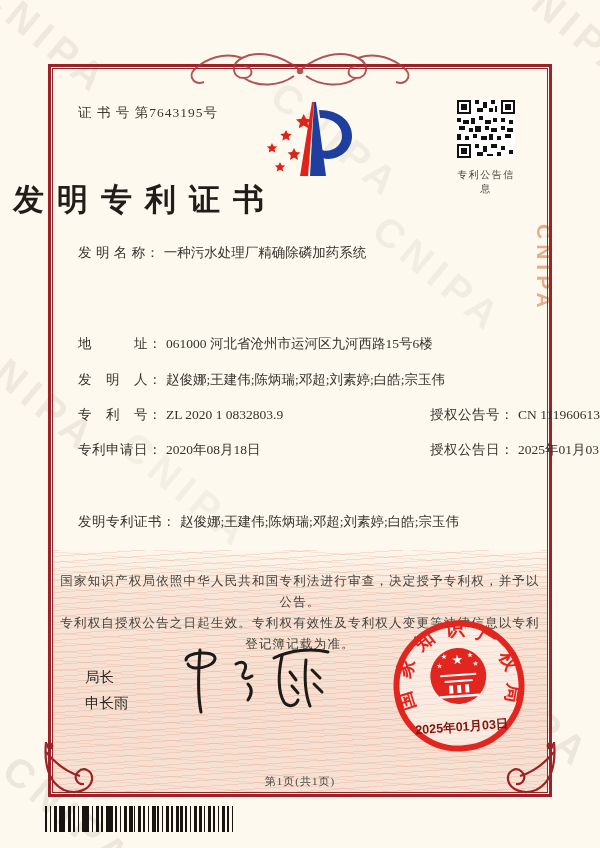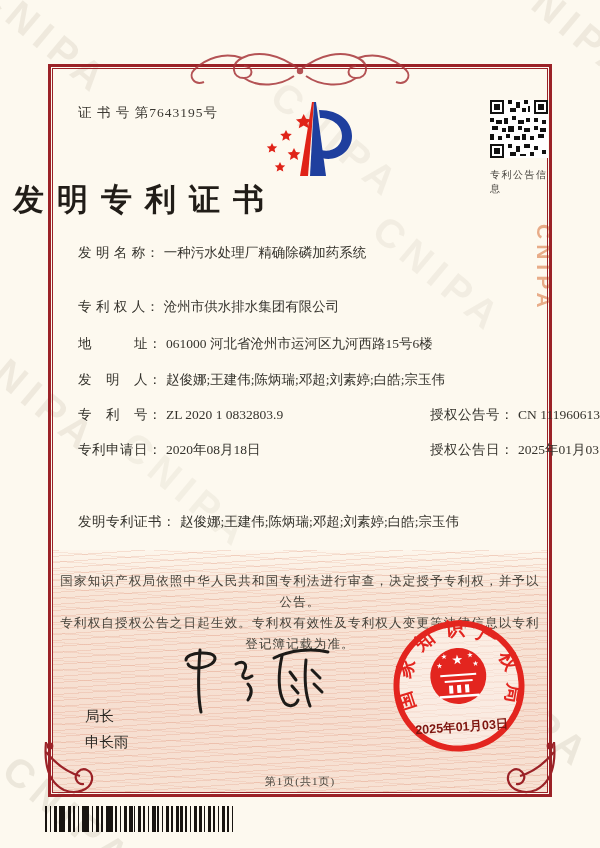--- a/index.html
+++ b/index.html
@@ -32,36 +32,36 @@
       background:
         repeating-linear-gradient(176deg, rgba(216,124,94,.20) 0 1px, rgba(216,124,94,0) 1px 6px),
         repeating-linear-gradient(184deg, rgba(216,124,94,.14) 0 1px, rgba(216,124,94,0) 1px 9px),
         linear-gradient(#fdf6ec, #f8e5d7 18%, #f6ded0 70%, #f7e2d4);}
   .flourish-top{position:absolute;left:50%;top:44px;transform:translateX(-50%);z-index:3;}
   .flourish-bl{position:absolute;left:40px;top:738px;z-index:3;}
   .flourish-br{position:absolute;left:502px;top:738px;transform:scaleX(-1);z-index:3;}
   
   .cert-no{position:absolute;left:78px;top:104px;font-size:13.5px;letter-spacing:1px;color:#3b3832;}
   .logo{position:absolute;left:256px;top:96px;}
-  .qr-wrap{position:absolute;left:453px;top:100px;width:66px;text-align:left;margin-left:37px;}
+  .qr-wrap{position:absolute;left:453px;top:100px;width:66px;text-align:center;}
   .qr-caption{margin-top:6px;font-size:10px;letter-spacing:1.5px;color:#494640;}
   .title{position:absolute;left:0;top:179px;width:100%;text-align:left;
          font-size:31px;font-weight:bold;letter-spacing:13px;text-indent:13px;color:#211d18;}
   
   .row{position:absolute;left:78px;font-size:13.5px;white-space:nowrap;color:#35332d;}
   .row .lab{letter-spacing:.5px;}
   .row .val{margin-left:4px;}
   .col-right{position:absolute;left:352px;top:0;}
   .r1{top:244px;text-align:center;} .r2{top:298px;} .r3{top:335px;} .r4{top:371px;}
   .r5{top:406px;} .r6{top:441px;} .r7{top:476px;} .r8{top:513px;}
   
   .legal{position:absolute;left:58px;top:571px;width:484px;text-align:center;
          font-size:12.5px;line-height:21px;letter-spacing:1.2px;color:#45423a;}
   
-  .sign-block{position:absolute;left:85px;top:703px;font-size:14.5px;line-height:26px;color:#2c2a25;}
+  .sign-block{position:absolute;left:85px;top:664px;font-size:14.5px;line-height:26px;color:#2c2a25;}
   .sign-svg{position:absolute;left:178px;top:636px;}
   
   .seal{position:absolute;left:389px;top:616px;transform:rotate(-4deg);}
   
   .page-no{position:absolute;left:0;top:774px;width:100%;text-align:center;
            font-size:11px;letter-spacing:1px;color:#4a473f;}
   .barcode{position:absolute;left:45px;top:806px;width:190px;height:26px;
       background-image:
         repeating-linear-gradient(90deg,#181410 0 2px,transparent 2px 5px,#181410 5px 6px,transparent 6px 9px,#181410 9px 12px,transparent 12px 14px),
         repeating-linear-gradient(90deg,transparent 0 16px,#181410 16px 19px,transparent 19px 23px);}
@@ -177,23 +177,20 @@
       </g>
     </svg>
     <div class="qr-caption">专利公告信息</div>
   </div>
 
   <div class="title">发明专利证书</div>
 
   <div class="row r1">
     <span class="lab">发 明 名 称：</span><span class="val">一种污水处理厂精确除磷加药系统</span>
   </div>
-  <div class="row r2">
-    <span class="lab">专 利 权 人：</span><span class="val">沧州市供水排水集团有限公司</span>
-  </div>
   <div class="row r3">
     <span class="lab">地　　　址：</span><span class="val">061000 河北省沧州市运河区九河西路15号6楼</span>
   </div>
   <div class="row r4">
     <span class="lab">发　明　人：</span><span class="val">赵俊娜;王建伟;陈炳瑞;邓超;刘素婷;白皓;宗玉伟</span>
   </div>
   <div class="row r5">
     <span class="lab">专　利　号：</span><span class="val">ZL 2020 1 0832803.9</span>
     <span class="col-right">
       <span class="lab">授权公告号：</span><span class="val">CN 111960613 B</span>

